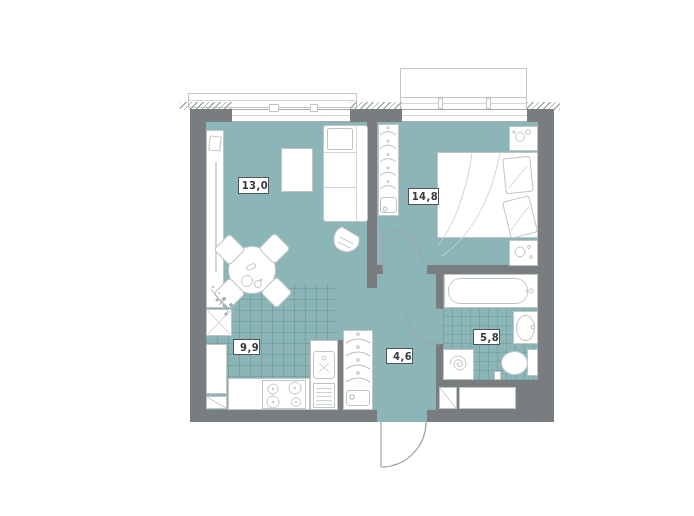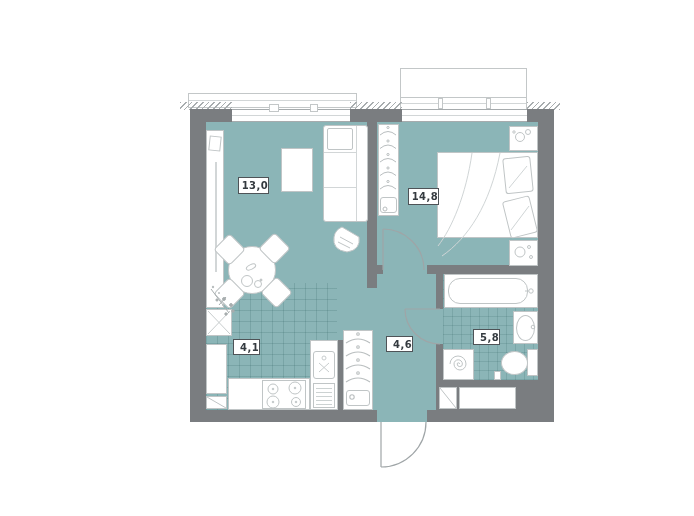--- a/index.html
+++ b/index.html
@@ -118,23 +118,23 @@
   <div class="abs furn" style="left:494px;top:371px;width:7px;height:9px;"></div>
   <div class="abs furn" style="left:443px;top:349px;width:31px;height:31px;"></div>
 
   <div class="abs label" style="left:238px;top:177px;width:31px;height:17px;">
       <span>13,0</span>
     </div>
   <div class="abs label" style="left:408px;top:188px;width:31px;height:17px;">
       <span>14,8</span>
     </div>
   <div class="abs label" style="left:233px;top:339px;width:27px;height:16px;">
-      <span>4,1</span>
-    </div>
-  <div class="abs label" style="left:386px;top:336px;width:27px;height:16px;">
+      <span>9,9</span>
+    </div>
+  <div class="abs label" style="left:386px;top:348px;width:27px;height:16px;">
       <span>4,6</span>
     </div>
   <div class="abs label" style="left:473px;top:329px;width:27px;height:16px;">
       <span>5,8</span>
     </div>
 
   <svg class="overlay" width="694" height="516" viewBox="0 0 694 516">
 
     <g stroke="#9fa5a7" fill="none" stroke-width="1.2">
       <path d="M383,270 L383,229"></path>

